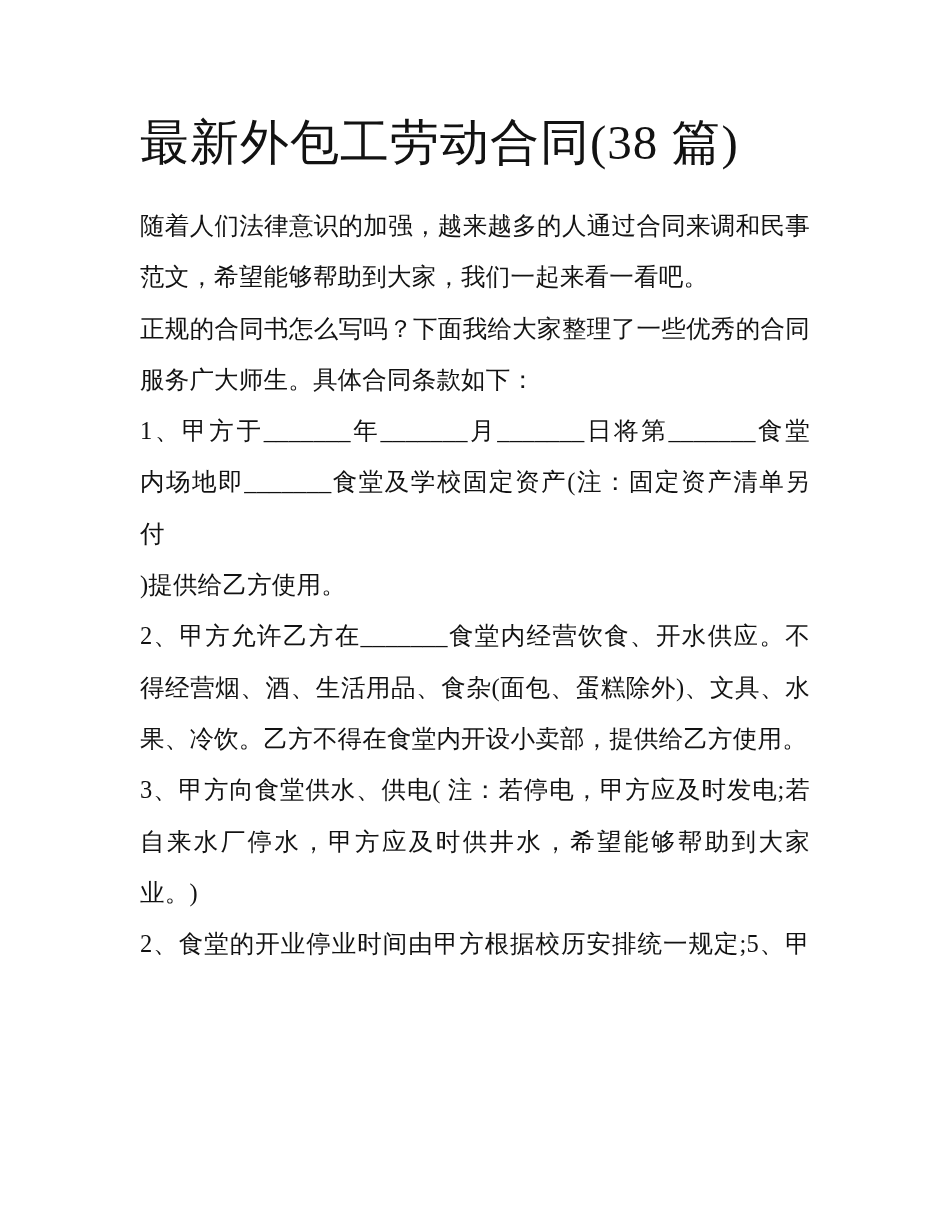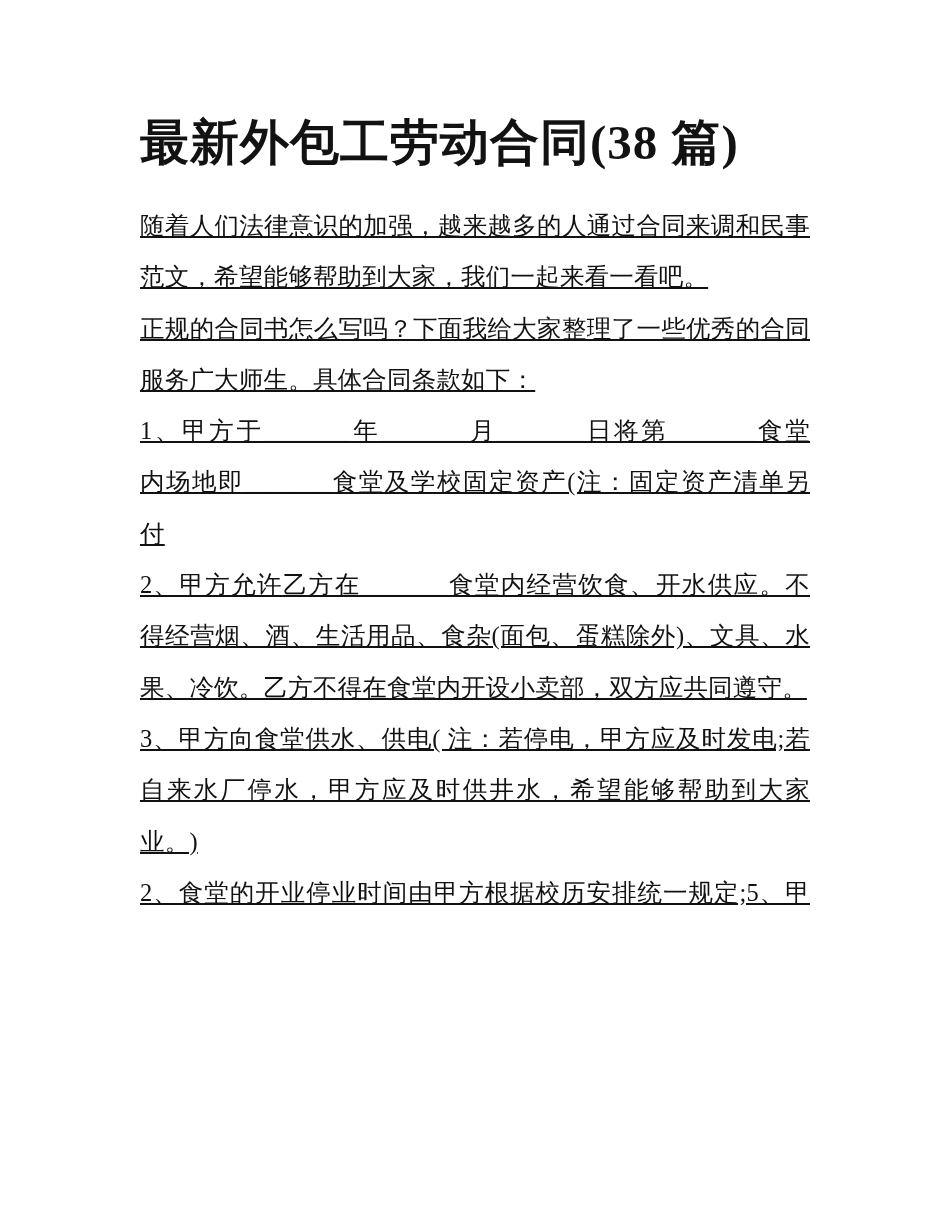--- a/index.html
+++ b/index.html
@@ -18,27 +18,26 @@
     height: 1229px;
     padding: 108px 140px 0 140px;
     background: var(--page-bg, #ffffff);
     color: var(--text-color, #121212);
     font-family: "Liberation Serif", "DejaVu Serif", serif;
   }
   .doc-title {
     margin: 0 0 22px 0;
     font-size: 49px;
     line-height: 70px;
-    font-weight: 700;
+    font-weight: 400;
     letter-spacing: 1px;
     white-space: nowrap;
   }
   .doc-body {
     width: 670px;
-    text-decoration: underline;
   }
   .para {
     margin: 0;
     padding: 0;
   }
   .line {
     display: block;
     font-size: 24.5px;
     line-height: 51.3px;
     text-align: justify;
@@ -68,25 +67,28 @@
     <p class="para">
       <span class="line end">服务广大师生。具体合同条款如下：</span>
     </p>
 
     <p class="para">
       <span class="line">1、甲方于_______年_______月_______日将第_______食堂</span>
       <span class="line">内场地即_______食堂及学校固定资产(注：固定资产清单另</span>
       <span class="line end">付</span>
     </p>
 
+    <p class="para">
+      <span class="line end">)提供给乙方使用。</span>
+    </p>
 
     <p class="para">
       <span class="line">2、甲方允许乙方在_______食堂内经营饮食、开水供应。不</span>
       <span class="line">得经营烟、酒、生活用品、食杂(面包、蛋糕除外)、文具、水</span>
-      <span class="line end">果、冷饮。乙方不得在食堂内开设小卖部，双方应共同遵守。</span>
+      <span class="line end">果、冷饮。乙方不得在食堂内开设小卖部，提供给乙方使用。</span>
     </p>
 
     <p class="para">
       <span class="line">3、甲方向食堂供水、供电( 注：若停电，甲方应及时发电;若</span>
       <span class="line">自来水厂停水，甲方应及时供井水，希望能够帮助到大家</span>
       <span class="line end">业。)</span>
     </p>
 
     <p class="para">
       <span class="line">2、食堂的开业停业时间由甲方根据校历安排统一规定;5、甲</span>

